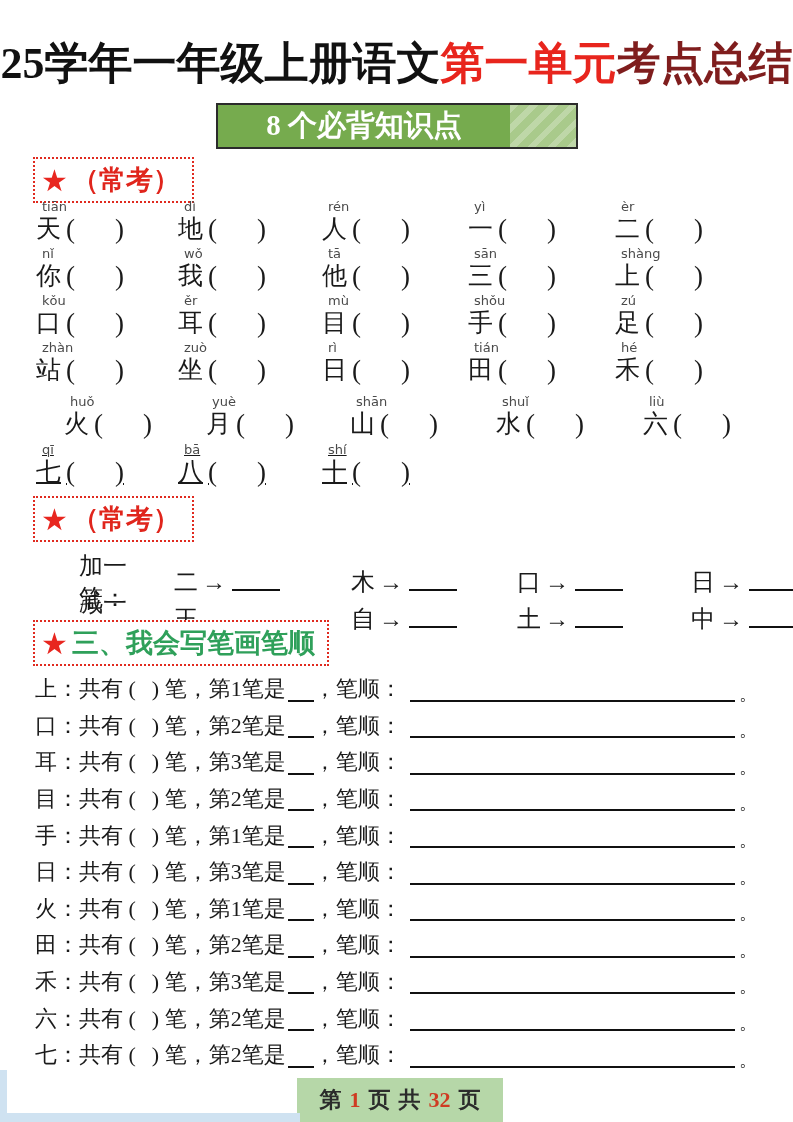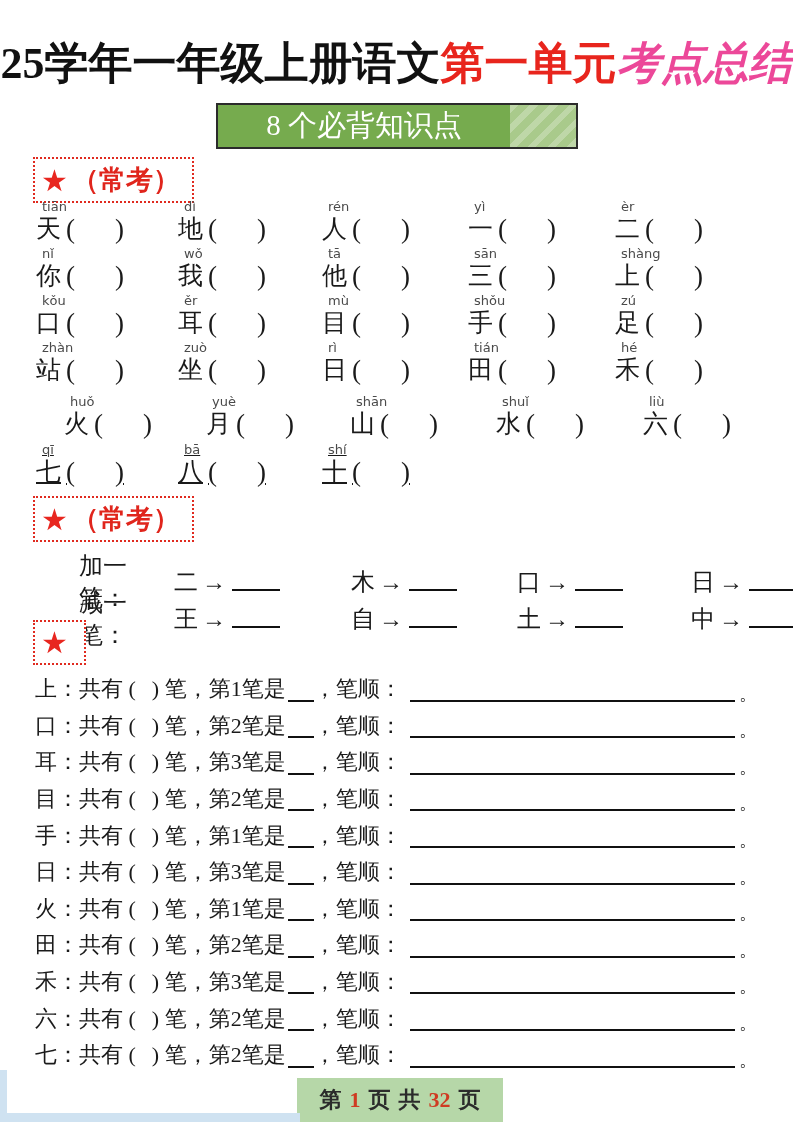--- a/index.html
+++ b/index.html
@@ -7,28 +7,28 @@
     position:relative; width:793px; height:1122px; background:#ffffff;
     font-family:"Liberation Serif", serif; color:#1a1a1a; overflow:hidden;
   }
   
   .main-title{
     position:absolute; top:34px; left:0; width:100%; text-align:center;
     font-size:44px; font-weight:900; letter-spacing:0; white-space:nowrap;
   }
   .t-black{color:#111111;}
   .t-red{color:#e8251d;}
-  .t-green{color:#ec4899;font-style:italic;}
+  .t-green{color:#7f1d1d;}
   
   .subtitle-box{
     position:absolute; top:103px; left:216px; width:362px; height:46px;
     border:2px solid #2b2b2b; display:flex; box-sizing:border-box;
   }
   .subtitle-main{
-    flex:1; background:#76ab4e; color:#ffffff; font-size:29px; font-weight:normal;
+    flex:1; background:#76ab4e; color:#ffffff; font-size:29px; font-weight:bold;
     display:flex; align-items:center; justify-content:center; white-space:nowrap;
   }
   .subtitle-side{
     width:66px; background:#a9ca8b;
     background-image:repeating-linear-gradient(135deg, rgba(255,255,255,.25) 0 6px, rgba(0,0,0,0) 6px 14px);
   }
   
   .sec-box{
     position:absolute; left:33px; border:2px dotted #e02a1f; background:#fff;
     padding:3px 12px 3px 6px; font-size:27px; font-weight:bold; white-space:nowrap;
@@ -408,20 +408,21 @@
         <span class="as-item">
           <span>中</span>
           <span class="as-arrow">→</span>
           <span class="as-blank"></span>
         </span>
       </div>
     </div>
 
   <div class="sec-box" style="top:620px;">
     <span class="star">★</span>
+    <span class="sec-green">三、我会写笔画笔顺</span>
   </div>
 
   <div class="st-rows">
       <div class="st-row">
         <span>上</span>
         <span>：共有 (</span>
         <span class="st-pgap"></span>
         <span>) 笔，第1笔是</span>
         <span class="st-short"></span>
         <span>，笔顺：</span>

